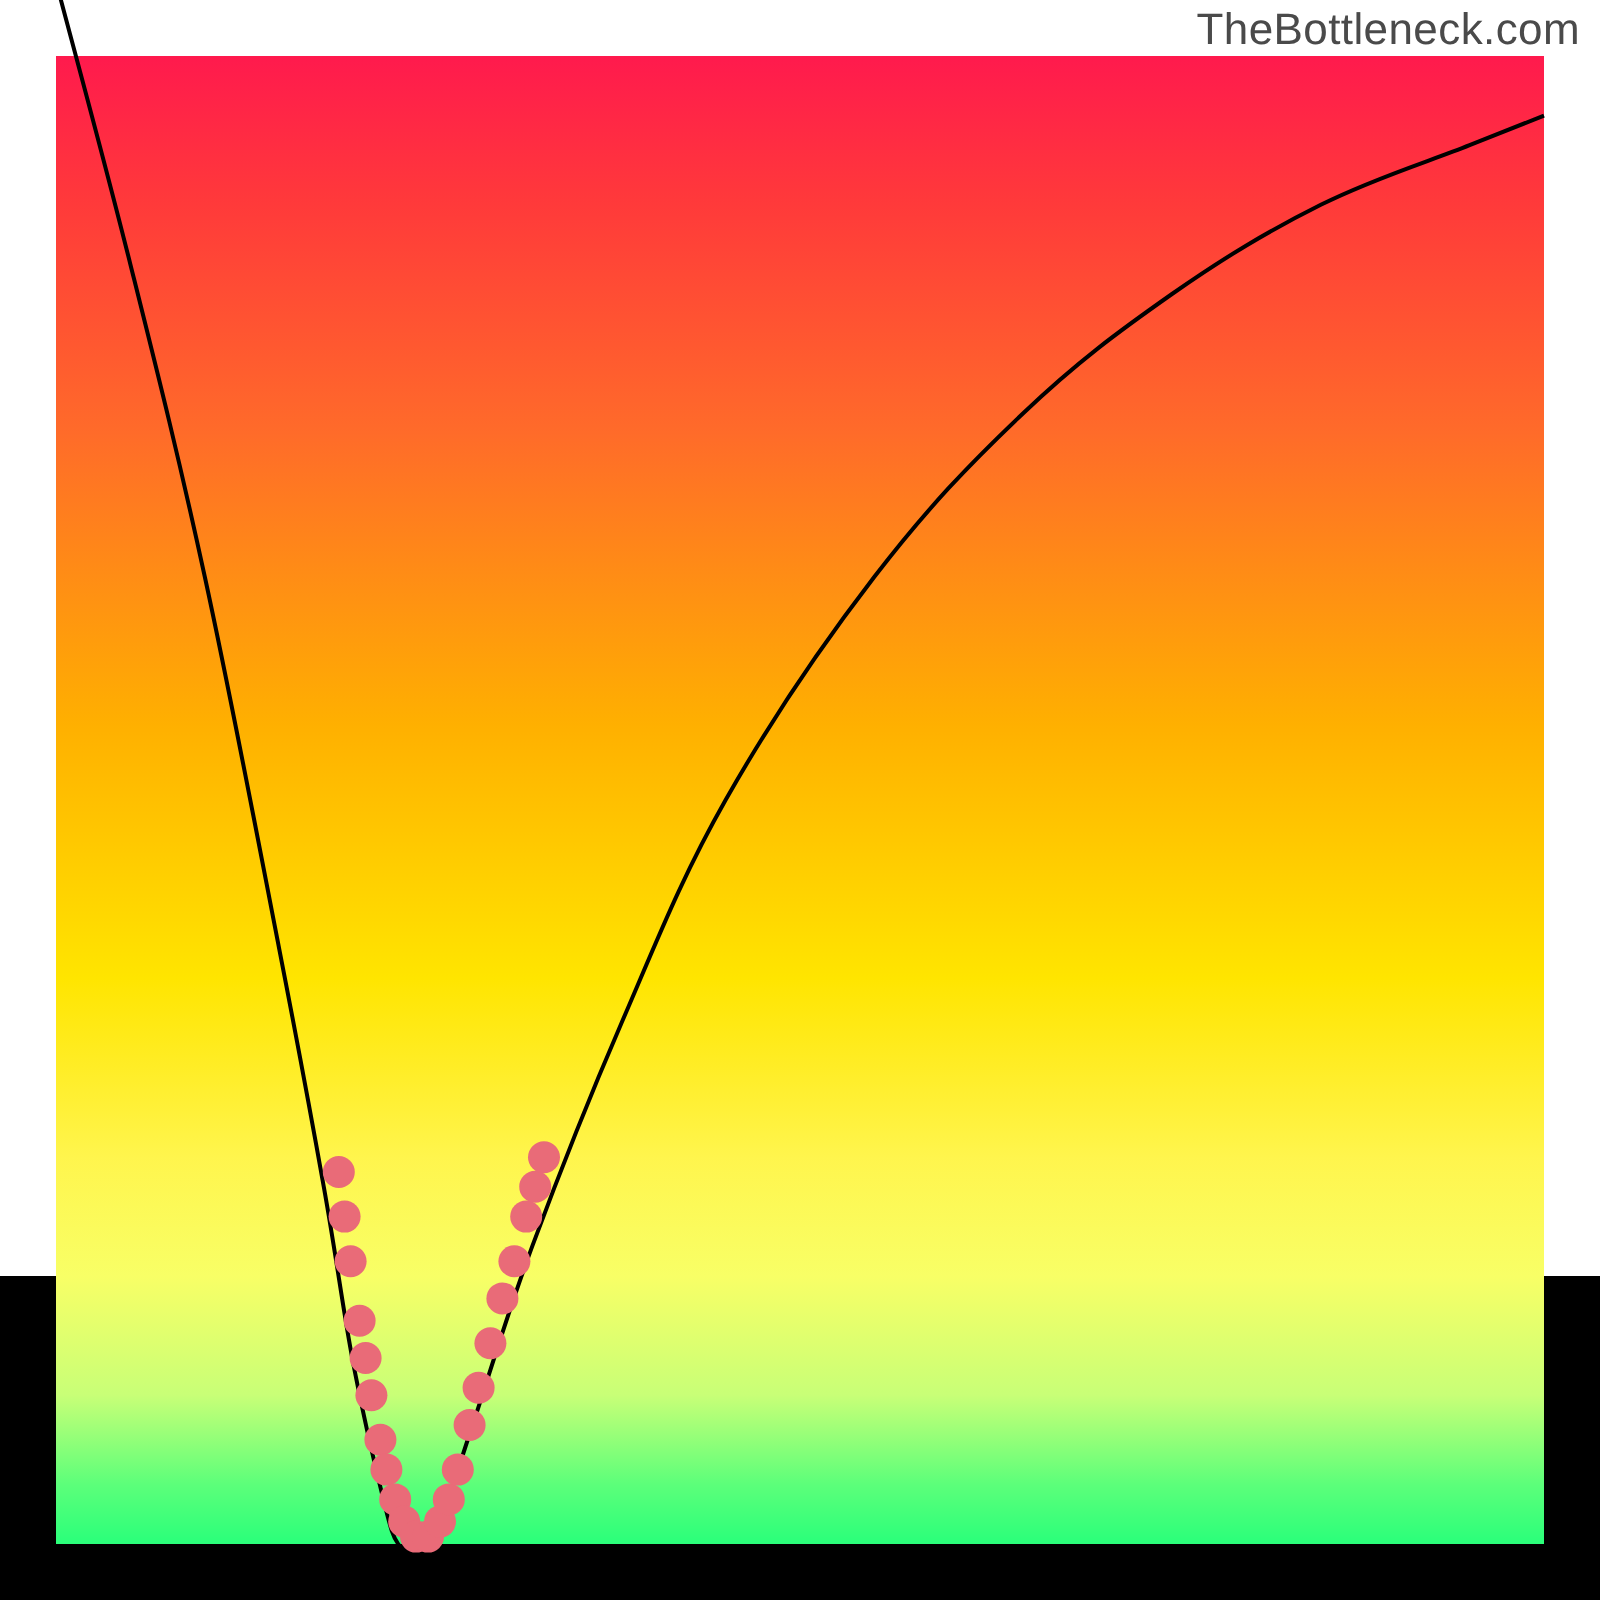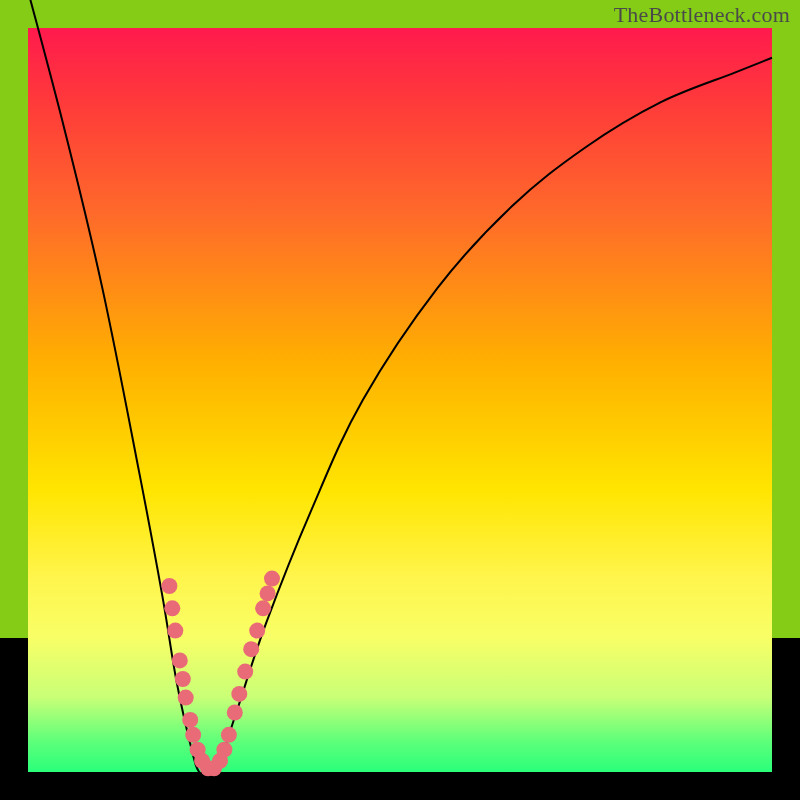--- a/index.html
+++ b/index.html
@@ -8,22 +8,21 @@
     width: 800px;
     height: 800px;
     overflow: hidden;
     background: #000;
     font-family: Arial, Helvetica, sans-serif;
   }
   .frame {
     position: relative;
     width: 800px;
     height: 638px;
-    background: #84cc16;
-    font-family: Liberation Serif, serif;
+    background: #ffffff;
   }
   .plot-area {
     position: absolute;
     left: 28px;
     top: 28px;
     width: 744px;
     height: 744px;
     background: linear-gradient(to bottom,
       #ff1a4d 0%,
       #ff3a3a 10%,

